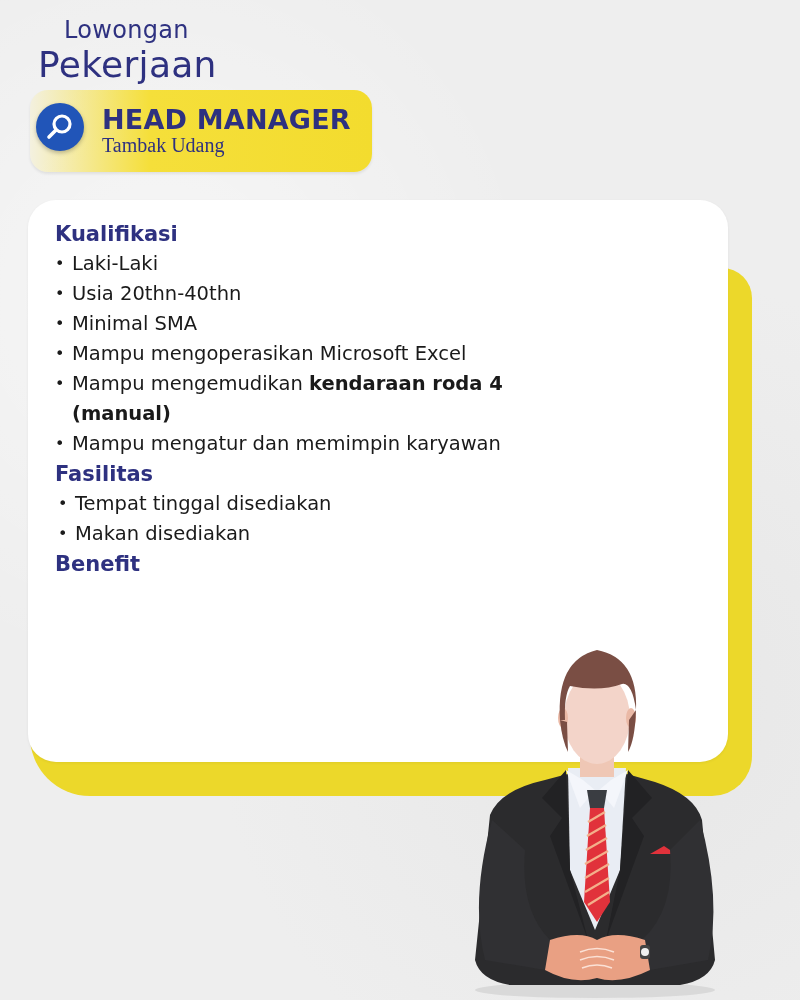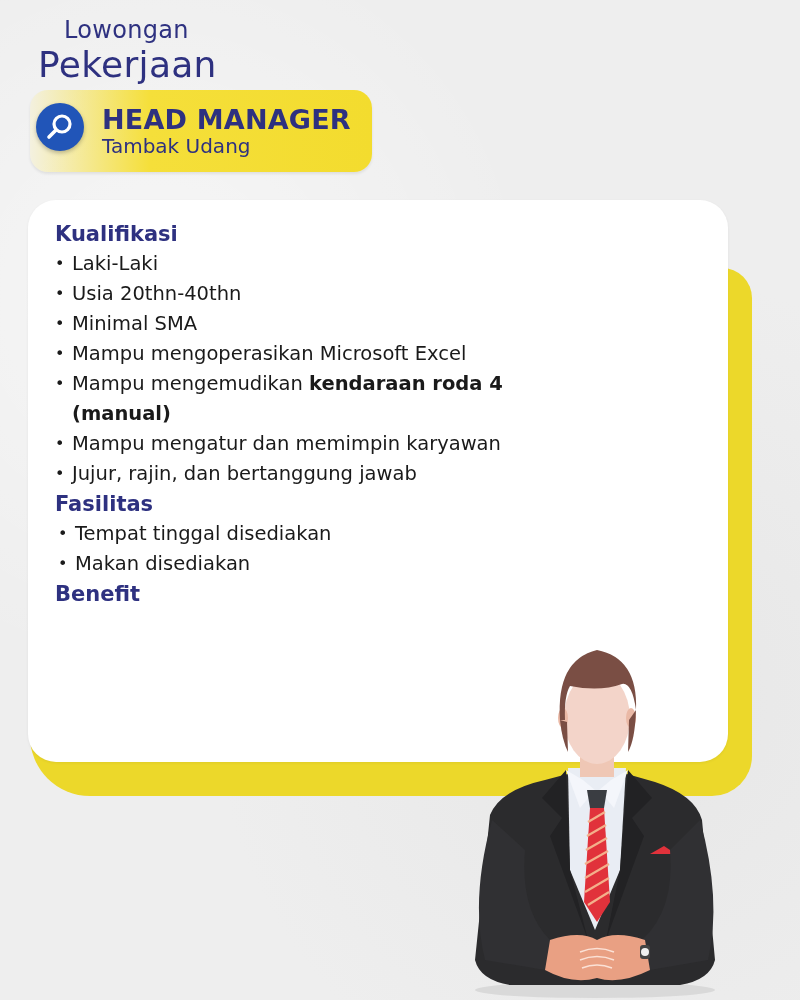--- a/index.html
+++ b/index.html
@@ -33,21 +33,21 @@
     background: #2155b8;
     box-shadow: 0 2px 4px rgba(0,0,0,0.25);
   }
   .search-badge svg { position: absolute; left: 8px; top: 8px; }
   .job-title {
     position: absolute; left: 102px; top: 104px;
     font-size: 27px; font-weight: bold; color: #2e3180; letter-spacing: 0.2px;
   }
   .job-sub {
     position: absolute; left: 102px; top: 134px;
-    font-size: 20px; color: #2e3180;
+    font-size: 20px; color: #2e3180; font-family: Liberation Serif, serif;
   }
   .yellow-frame {
     position: absolute; left: 30px; top: 268px; width: 722px; height: 528px;
     background: #ecd82a;
     border-radius: 0 30px 40px 60px;
   }
   .card {
     position: absolute; left: 28px; top: 200px; width: 700px; height: 562px;
     background: #ffffff;
     border-radius: 28px;
@@ -96,21 +96,20 @@
 
 <div class="content">
   <div class="section-title">Kualifikasi</div>
   <ul class="items">
     <li>Laki-Laki</li>
     <li>Usia 20thn-40thn</li>
     <li>Minimal SMA</li>
     <li>Mampu mengoperasikan Microsoft Excel</li>
     <li><span>Mampu mengemudikan </span><span class="bold">kendaraan roda 4</span><br><span class="bold">(manual)</span></li>
     <li>Mampu mengatur dan memimpin karyawan</li>
-    <li>Jujur, rajin, dan bertanggung jawab</li>
   </ul>
 
   <div class="section-title">Fasilitas</div>
   <ul class="items indent">
     <li>Tempat tinggal disediakan</li>
     <li>Makan disediakan</li>
   </ul>
 
   <div class="section-title">Benefit</div>
   <ul class="items">

